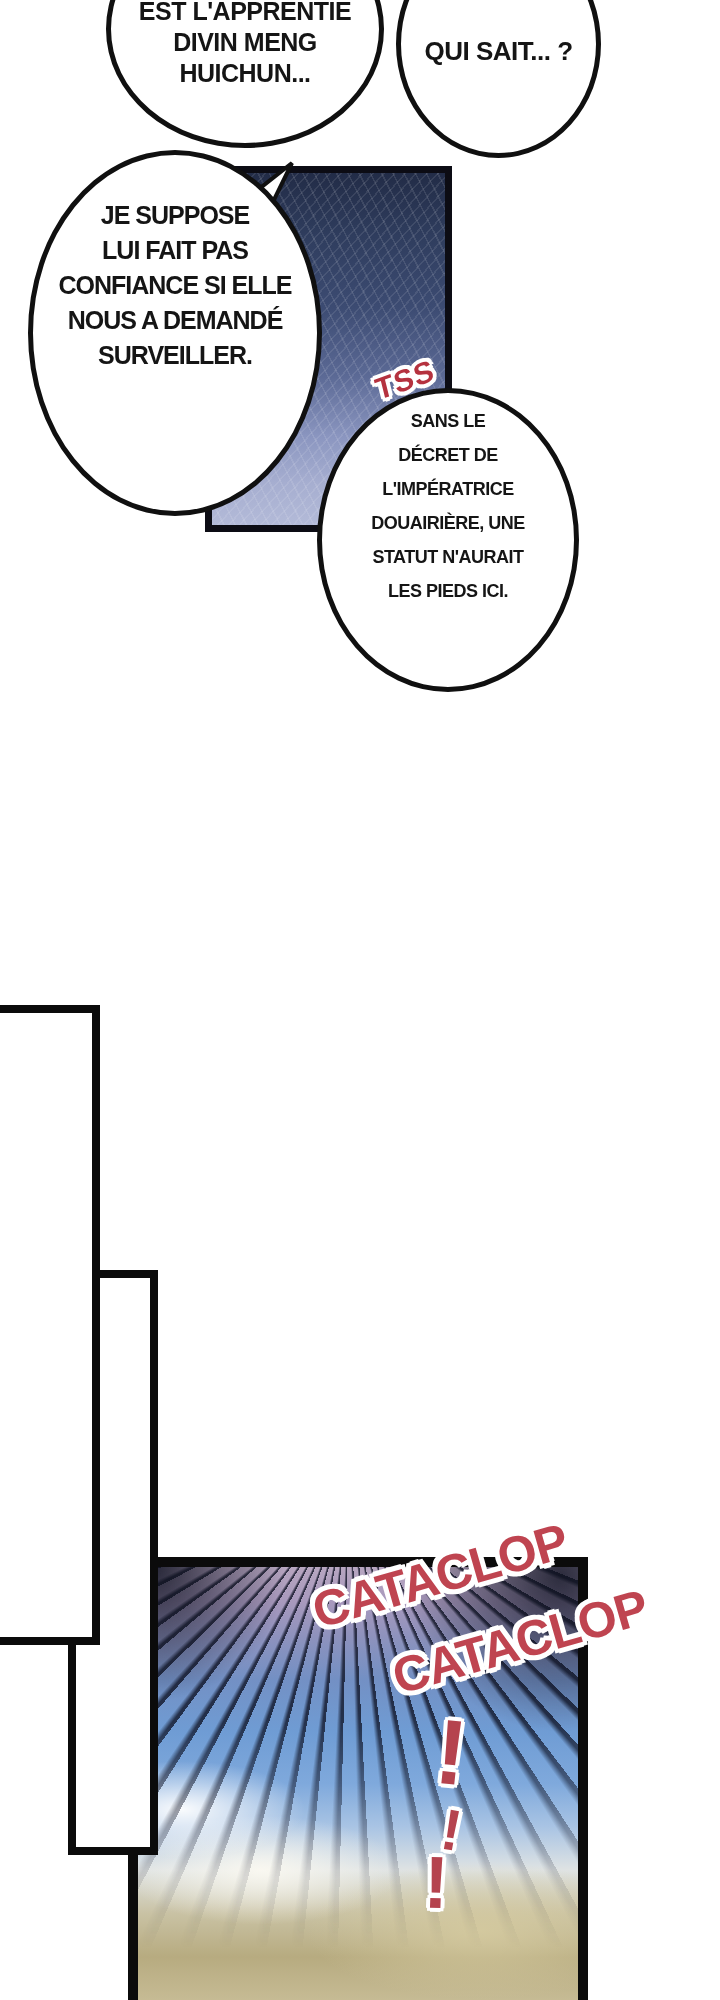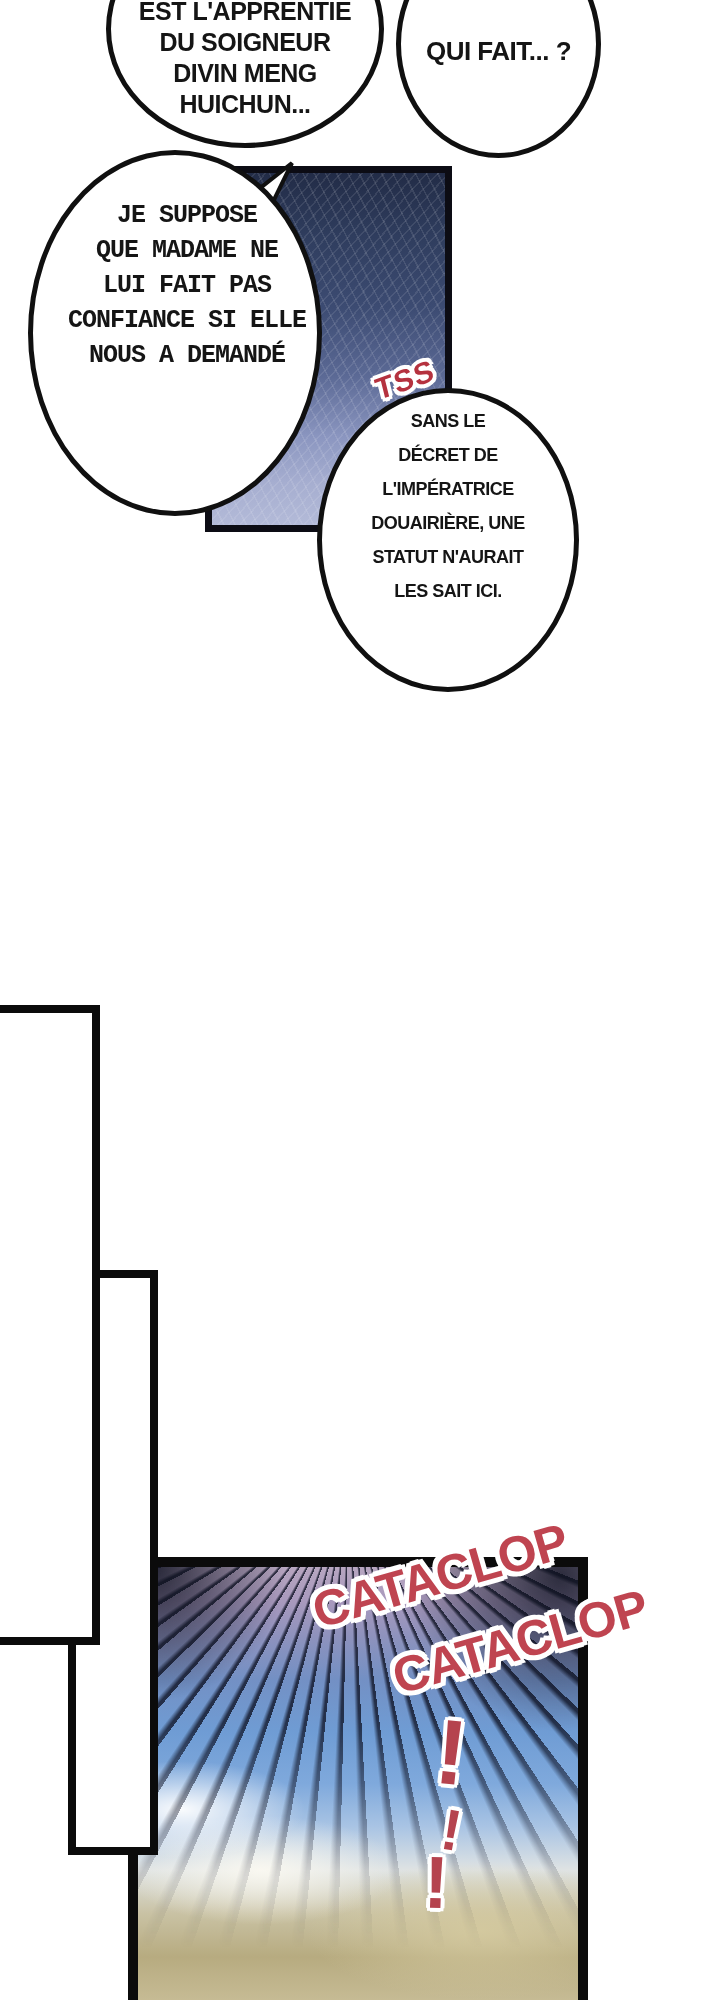--- a/index.html
+++ b/index.html
@@ -43,21 +43,21 @@
   .b1{left:106px;top:-90px;width:278px;height:238px;}
   .b2{left:396px;top:-70px;width:205px;height:228px;display:flex;align-items:center;justify-content:center;padding-top:14px;}
   .b3{left:28px;top:150px;width:294px;height:366px;}
   .b4{left:317px;top:388px;width:262px;height:304px;}
   .btext{
     position:absolute;text-align:center;font-weight:700;color:#151515;z-index:6;
     font-family:"Liberation Sans",sans-serif;
   }
   .t1{left:106px;top:-4px;width:278px;font-size:25px;line-height:31px;letter-spacing:-0.5px;}
   .t2{font-size:26px;font-weight:700;color:#151515;letter-spacing:-0.5px;}
-  .t3{left:40px;top:198px;width:294px;font-size:25px;line-height:35px;letter-spacing:-1px;font-family:Liberation Mono, monospace;}
+  .t3{left:28px;top:198px;width:294px;font-size:25px;line-height:35px;letter-spacing:-1px;}
   .t4{left:317px;top:404px;width:262px;font-size:18px;line-height:34px;letter-spacing:-0.5px;}
   .tail{position:absolute;z-index:4;}
   
   .sfx{
     position:absolute;font-weight:700;font-family:"Liberation Sans",sans-serif;
     color:#bf4450;white-space:nowrap;z-index:7;
     text-shadow:
       -3px -3px 0 #fff, 0 -3px 0 #fff, 3px -3px 0 #fff,
       -3px 0 0 #fff, 3px 0 0 #fff,
       -3px 3px 0 #fff, 0 3px 0 #fff, 3px 3px 0 #fff,
@@ -91,46 +91,45 @@
   <div class="rect-blank rect-b"></div>
   <div class="rect-blank rect-a"></div>
 
   <svg class="tail" style="left:230px;top:150px;" width="90" height="120" viewBox="0 0 90 120">
     <polygon points="15,50 62,13 38,62 70,100 22,112" fill="#ffffff" stroke="#101010" stroke-width="4"></polygon>
   </svg>
 
   <div class="bubble b1"></div>
   <div class="btext t1">
     <div>EST L'APPRENTIE</div>
-    <div>DU SOIGNEUR</div>
     <div>DIVIN MENG</div>
     <div>HUICHUN...</div>
   </div>
 
   <div class="bubble b2">
-    <div class="t2">QUI FAIT... ?</div>
+    <div class="t2">QUI SAIT... ?</div>
   </div>
 
   <div class="bubble b3"></div>
   <div class="btext t3">
     <div>JE SUPPOSE</div>
-    <div>QUE MADAME NE</div>
     <div>LUI FAIT PAS</div>
     <div>CONFIANCE SI ELLE</div>
     <div>NOUS A DEMANDÉ</div>
+    <div>SURVEILLER.</div>
   </div>
 
   <div class="bubble b4"></div>
   <div class="btext t4">
     <div>SANS LE</div>
     <div>DÉCRET DE</div>
     <div>L'IMPÉRATRICE</div>
     <div>DOUAIRIÈRE, UNE</div>
     <div>STATUT N'AURAIT</div>
-    <div>LES SAIT ICI.</div>
+    <div>LES PIEDS ICI.</div>
   </div>
 
   <div class="sfx tss">TSS</div>
   <div class="sfx cata cata1">CATACLOP</div>
   <div class="sfx cata cata2">CATACLOP</div>
   <div class="sfx ex ex1">!</div>
   <div class="sfx ex ex2">!</div>
   <div class="sfx ex ex3">!</div>
 
 </div>

